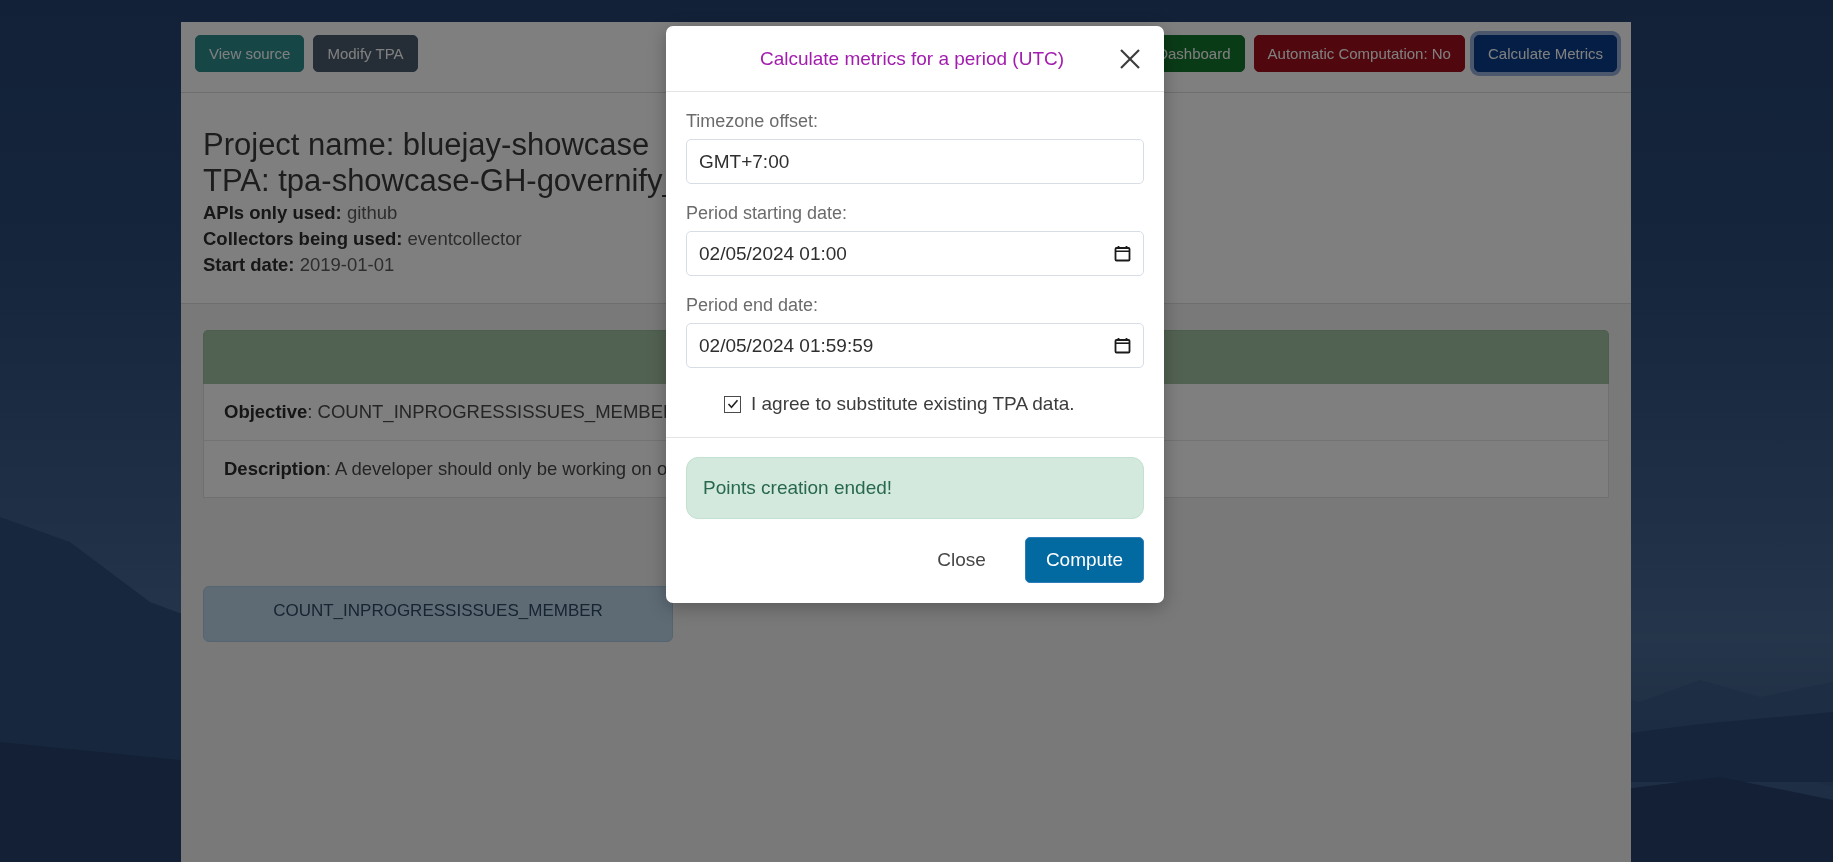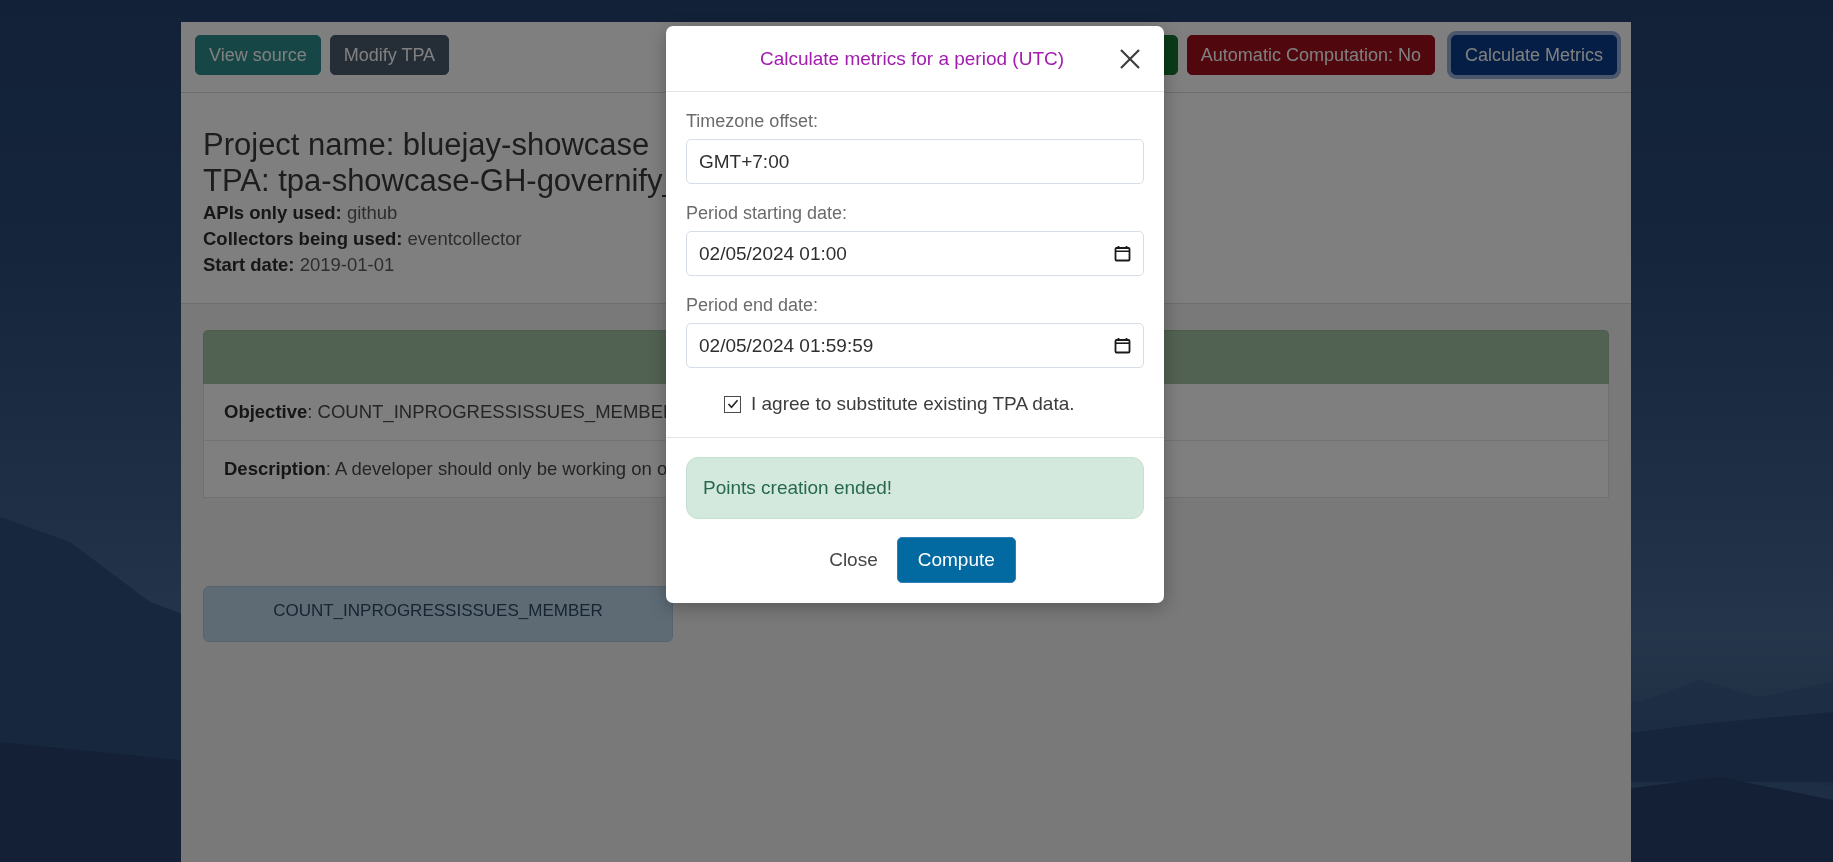--- a/index.html
+++ b/index.html
@@ -33,33 +33,33 @@
   .toolbar {
     height: 70px;
     padding: 13px 14px;
     background: #fff;
     display: flex;
     align-items: flex-start;
   }
   .btn {
     border: 1px solid transparent;
     border-radius: 5px;
-    font-size: 18px;
+    font-size: 15px;
     line-height: 1;
     padding: 10px 13px;
     color: #fff;
     font-family: "Liberation Sans", sans-serif;
     cursor: pointer;
     white-space: nowrap;
   }
   .btn-viewsource { background:#2c8d8d; border-color:#2c8d8d; margin-right: 9px; }
   .btn-modify   { background:#4b5d6e; border-color:#4b5d6e; }
   .spacer { flex: 1 1 auto; }
   .btn-dashboard { background:#15762f; border-color:#15762f; margin-right: 9px;}
-  .btn-autocomp  { background:#a10f1c; border-color:#a10f1c; margin-right: 16px;}
+  .btn-autocomp  { background:#a10f1c; border-color:#a10f1c; margin-right: 9px;}
   .btn-calc      { background:#0b3c8c; border-color:#0b3c8c;
                    box-shadow: 0 0 0 4px rgba(60,110,190,0.55); }
 
   .hr-sep { height:1px; background:#dcdcdc; }
 
   .project-block {
     padding: 34px 22px 26px 22px;
     background: #fff;
   }
   .proj-line1 { font-size: 31px; color:#3b3b3b; line-height: 1.16; font-weight: 400;}
@@ -190,23 +190,23 @@
   .alert {
     margin: 19px 20px 0 20px;
     background: #d4e9dd;
     border: 1px solid #c3e0d0;
     border-radius: 12px;
     padding: 19px 16px;
     font-size: 19px;
     color: #27684e;
   }
   .modal-footer {
-    display:flex; justify-content:center; align-items:center;
+    display:flex; justify-content:flex-end; align-items:center;
     padding: 18px 20px 20px 20px;
-    gap: 4px;
+    gap: 24px;
   }
   .btn-close {
     background: transparent;
     border: 1px solid transparent;
     color:#464646;
     font-size: 19px;
     padding: 10px 14px;
     border-radius: 5px;
     cursor:pointer;
     font-family: "Liberation Sans", sans-serif;

